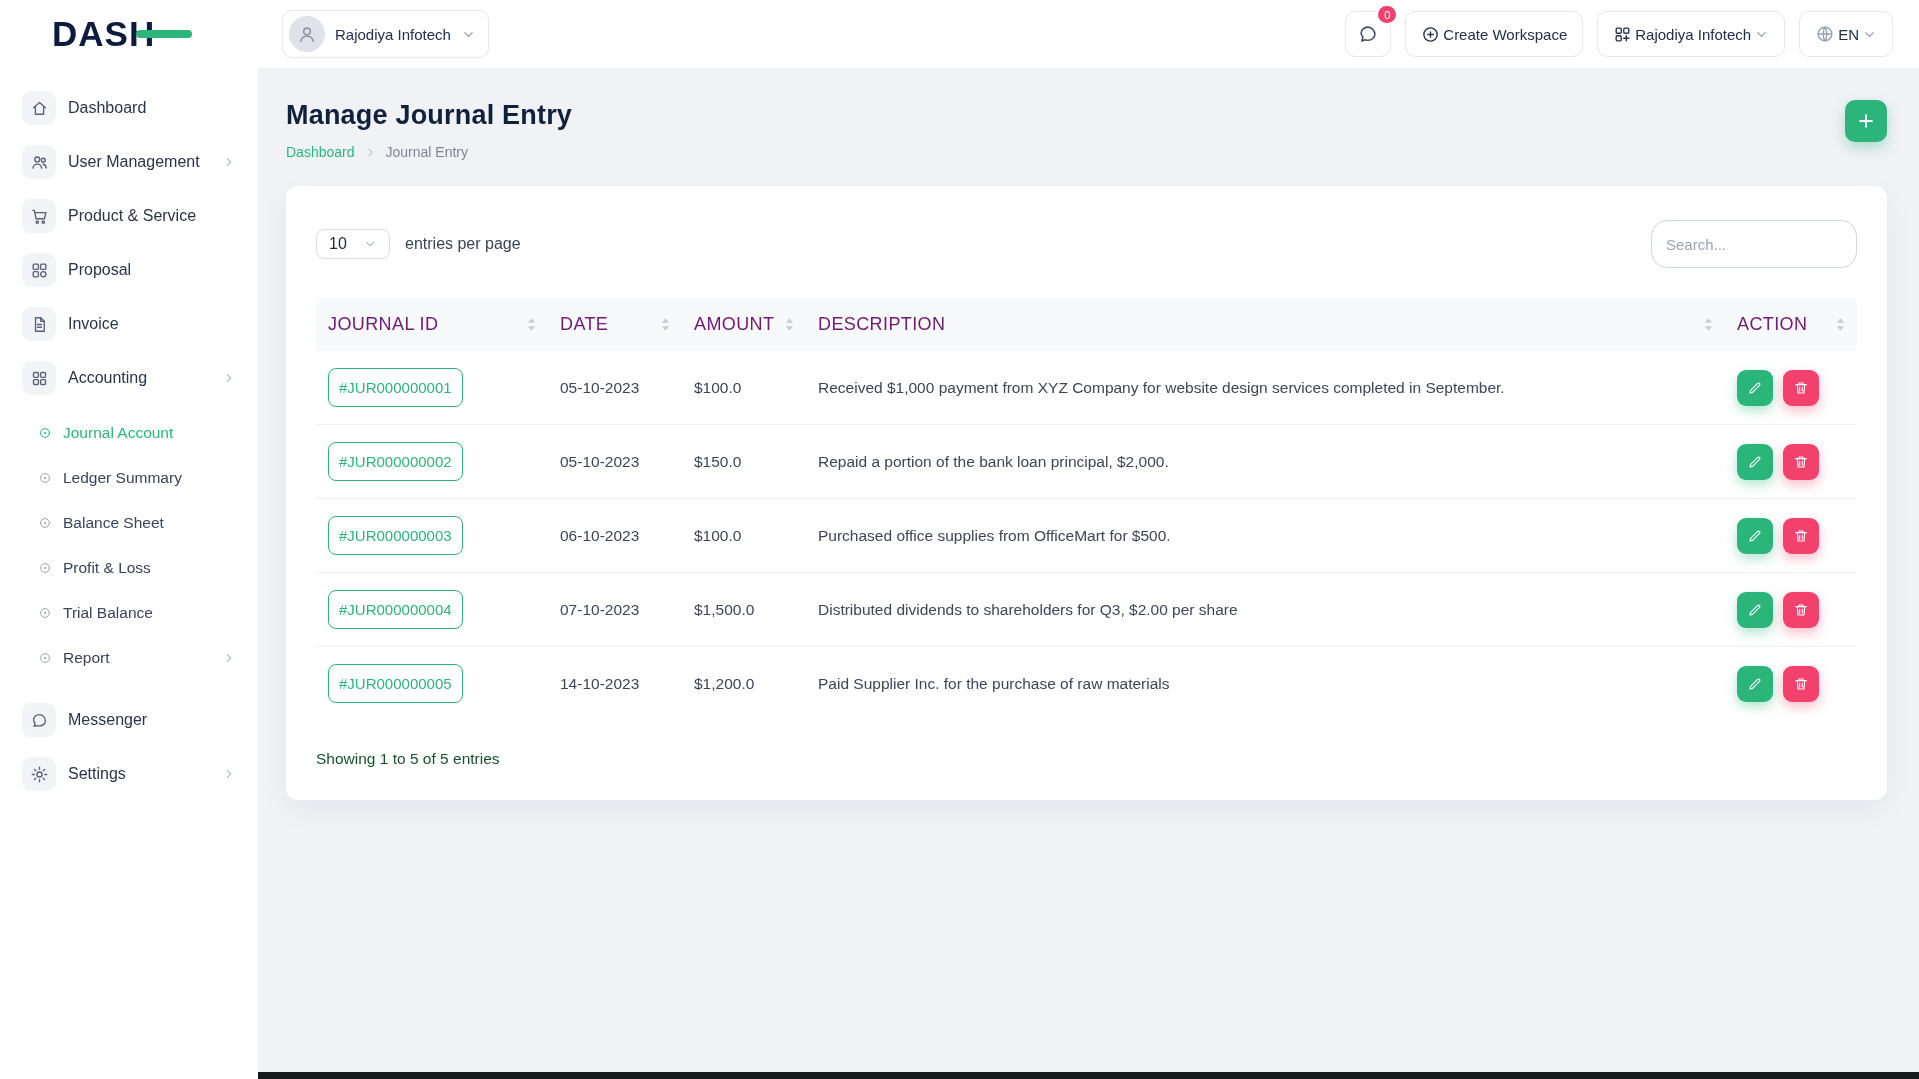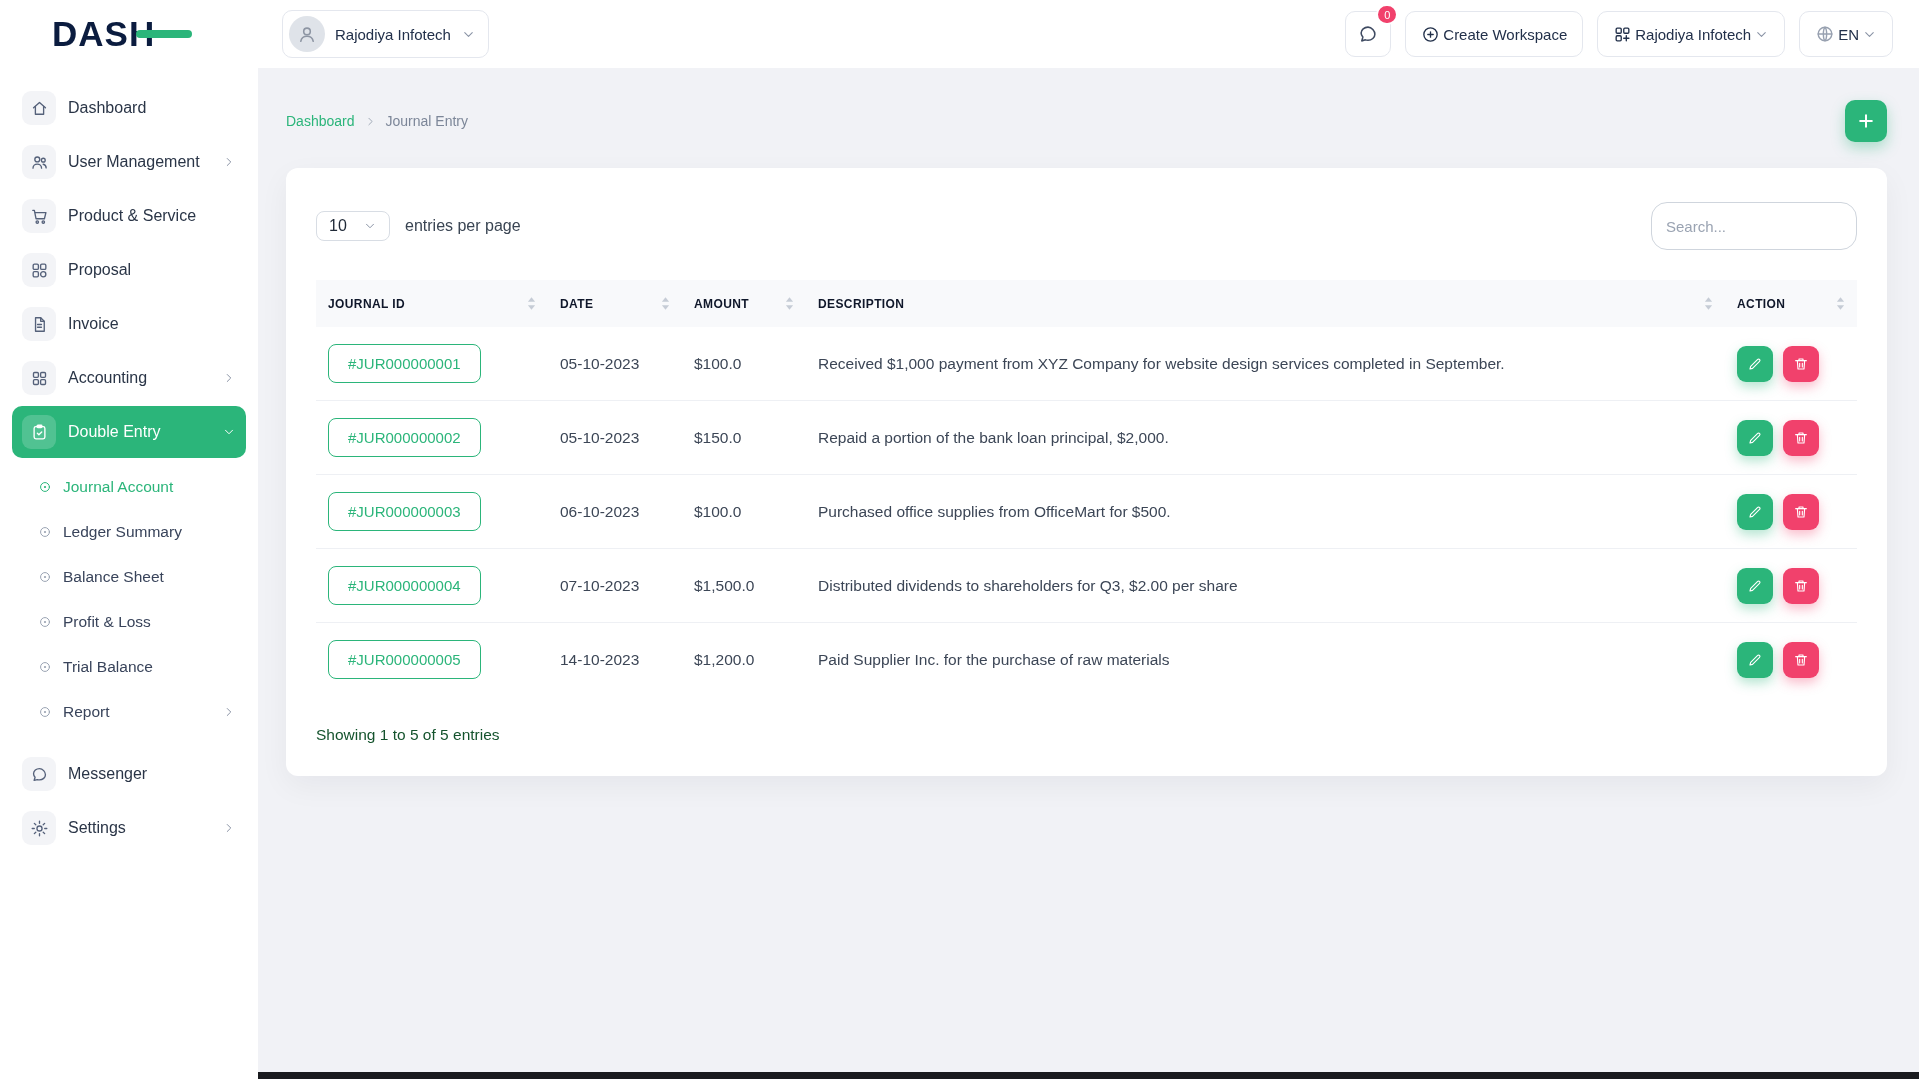--- a/index.html
+++ b/index.html
@@ -121,35 +121,35 @@
   .entries-label{margin-left:15px;font-size:16px;color:#3a4553;}
   .search-input{
     margin-left:auto;width:206px;height:48px;border:1px solid #cfd5dd;
     border-radius:16px;padding:0 14px;font-size:15px;color:#1f2937;outline:none;
     font-family:"Liberation Sans",sans-serif;
   }
   .search-input::placeholder{color:#9aa3b2;}
 
   table{width:100%;border-collapse:collapse;margin-top:30px;}
   thead th{
-    background:#f8f9fb;text-align:left;font-size:12px;font-weight:700;
-    color:#0f172a;text-transform:uppercase;letter-spacing:.4px;
+    background:#f8f9fb;text-align:left;font-size:18px;font-weight:400;
+    color:#701a75;text-transform:uppercase;letter-spacing:.4px;
     padding:16px 12px;cursor:pointer;
   }
   .th-inner{display:flex;align-items:center;justify-content:space-between;gap:8px;}
   .sort-ico{flex:none;}
   .col-jid{width:232px;} .col-date{width:134px;} .col-amt{width:124px;} .col-act{width:132px;}
   tbody td{
     padding:17px 12px;border-top:1px solid #eef0f4;font-size:15.5px;
     color:var(--text-body);vertical-align:middle;
   }
   tbody tr:first-child td{border-top:none;}
   .jid-pill{
     display:inline-block;border:1px solid var(--primary);color:var(--primary);
-    border-radius:8px;padding:10px 19px;font-size:15px;background:#fff;cursor:pointer;
+    border-radius:8px;padding:10px 10px;font-size:15px;background:#fff;cursor:pointer;
   }
   .action-btn{
     width:36px;height:36px;border-radius:9px;border:none;color:#fff;
     display:inline-flex;align-items:center;justify-content:center;cursor:pointer;
     vertical-align:middle;
   }
   .edit-btn{background:var(--primary);box-shadow:0 5px 12px rgba(43,181,122,.35);}
   .del-btn{background:var(--danger);box-shadow:0 5px 12px rgba(241,65,108,.35);margin-left:10px;}
   .table-summary{margin-top:30px;font-size:15.5px;color:#14532d;}
 
@@ -288,33 +288,20 @@
           <rect x="4.4" y="13.4" width="6.2" height="6.2" rx="1.4"></rect>
           <rect x="13.4" y="13.4" width="6.2" height="6.2" rx="1.4"></rect>
         </svg>
     </span>
     <span>Accounting</span>
     <svg class="ico chev" width="14" height="14" viewBox="0 0 24 24">
         <path d="M9 6l6 6-6 6"></path>
       </svg>
   </div>
 
-  <div class="nav-item active">
-    <span class="nav-chip">
-      <svg class="ico" width="19" height="19" viewBox="0 0 24 24">
-          <rect x="5.2" y="4.6" width="13.6" height="15.4" rx="2.2"></rect>
-          <rect x="9" y="2.8" width="6" height="3" rx="1"></rect>
-          <path d="M9.3 13l1.9 1.9 3.6-3.6"></path>
-        </svg>
-    </span>
-    <span>Double Entry</span>
-    <svg class="ico chev" width="14" height="14" viewBox="0 0 24 24">
-        <path d="M6 9l6 6 6-6"></path>
-      </svg>
-  </div>
 
   <div class="subnav">
     <div class="sub-item active">
       <span class="ringwrap">
         <svg class="ico" width="14" height="14" viewBox="0 0 24 24">
             <circle cx="12" cy="12" r="7.6"></circle>
             <circle cx="12" cy="12" r="1.9" fill="currentColor" stroke="none"></circle>
           </svg>
       </span>
       <span>Journal Account</span>
@@ -391,20 +378,21 @@
     <svg class="ico chev" width="14" height="14" viewBox="0 0 24 24">
         <path d="M9 6l6 6-6 6"></path>
       </svg>
   </div>
 </div>
 
 <div class="content">
 
   <div class="page-head">
     <div>
+      <div class="page-title">Manage Journal Entry</div>
       <div class="breadcrumb">
         <a class="bc-link">Dashboard</a>
         <svg class="ico bc-sep" width="13" height="13" viewBox="0 0 24 24">
             <path d="M9 6l6 6-6 6"></path>
           </svg>
         <span class="bc-current">Journal Entry</span>
       </div>
     </div>
     <button class="add-btn">
       <svg width="20" height="20" viewBox="0 0 24 24">

